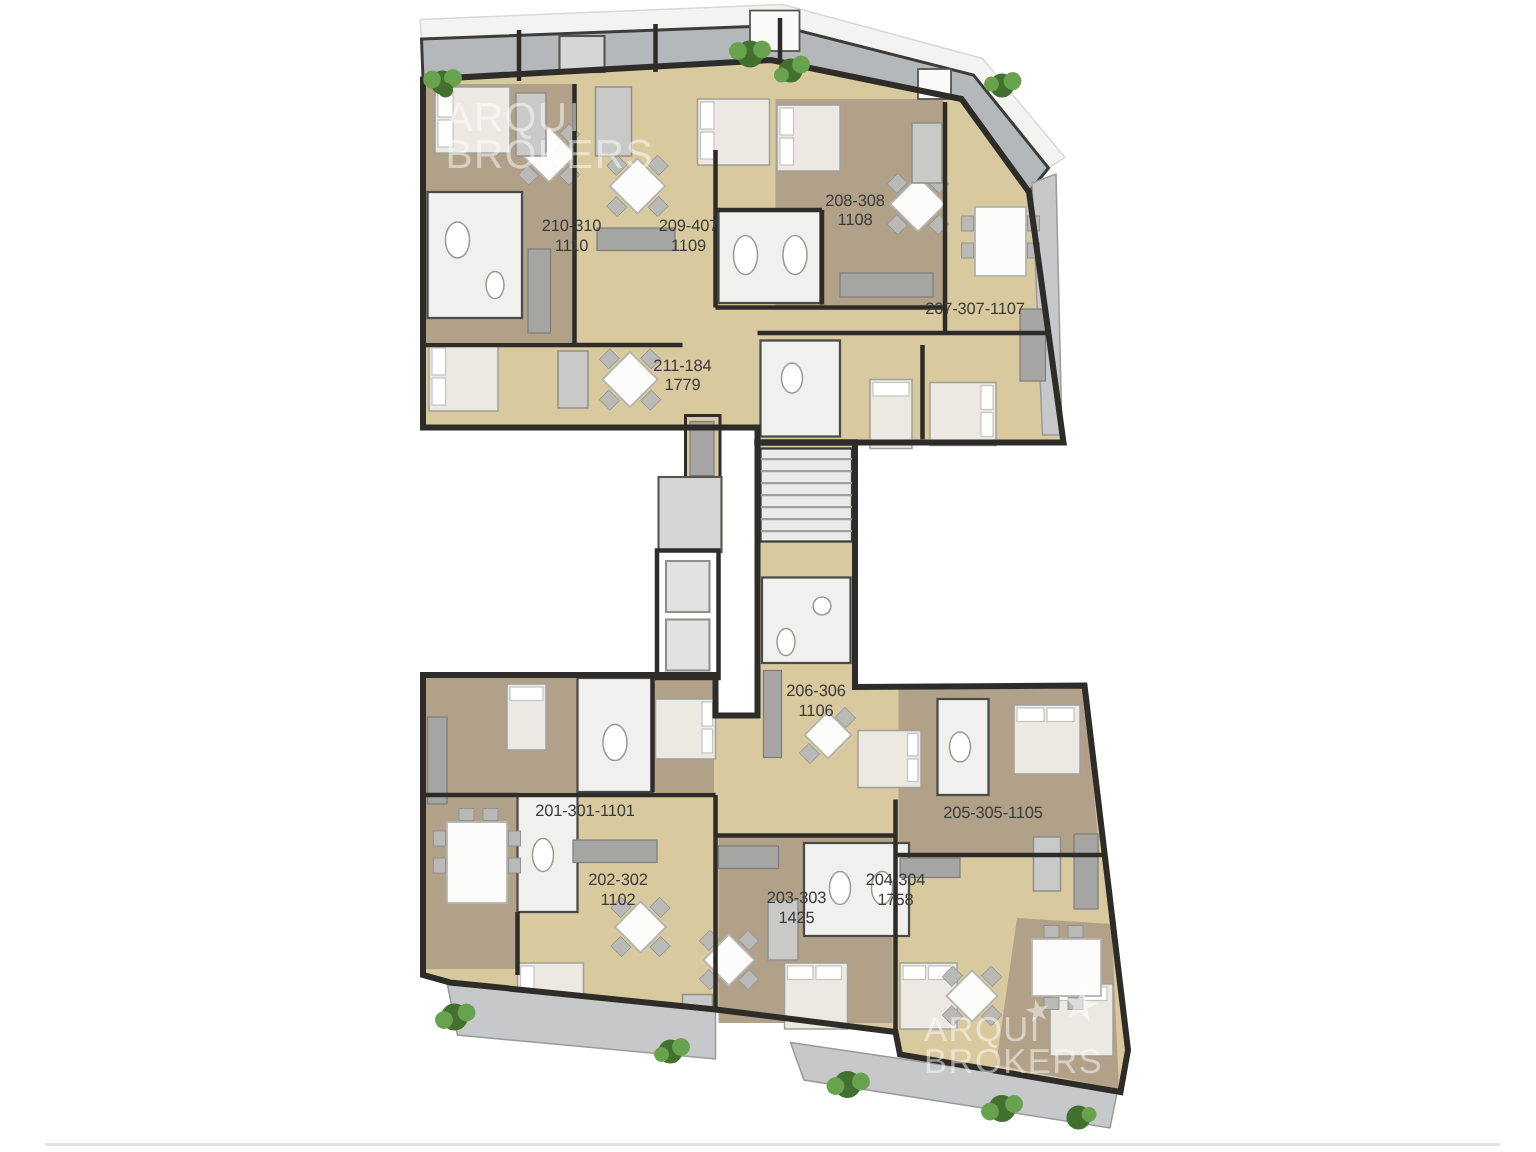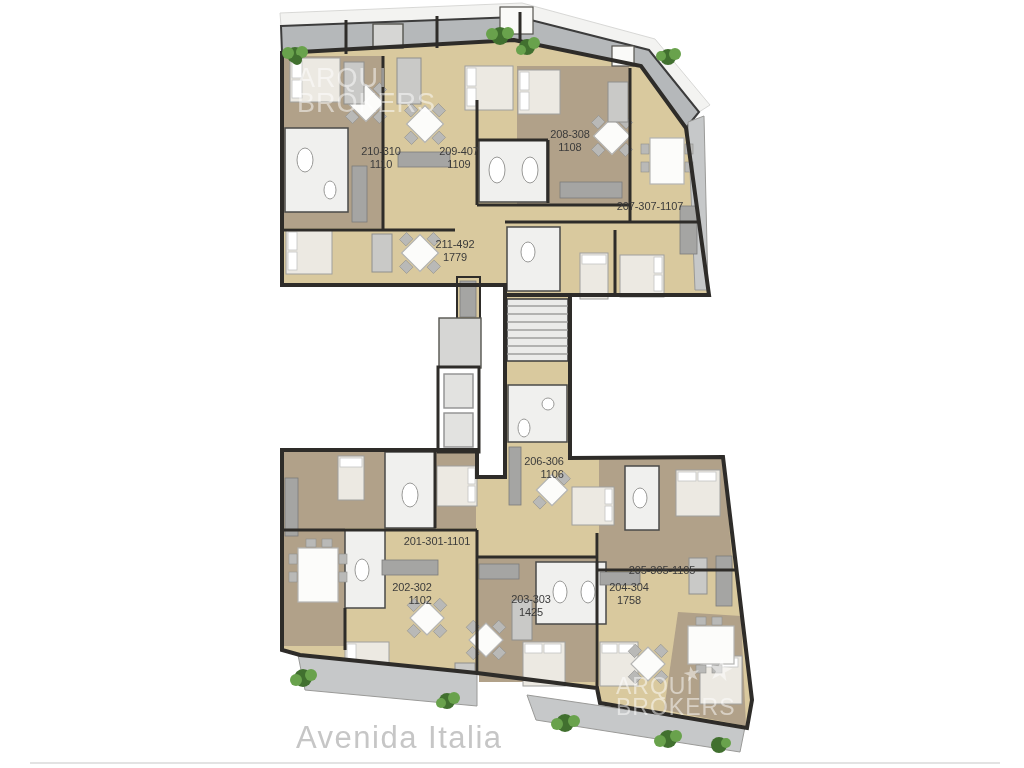--- a/index.html
+++ b/index.html
@@ -368,48 +368,47 @@
         <div>1109</div>
       </div>
       <div class="unit-label" style="left: 570px; top: 128px;">
         <div>208-308</div>
         <div>1108</div>
       </div>
       <div class="unit-label" style="left: 650px; top: 200px;">
         <div>207-307-1107</div>
       </div>
       <div class="unit-label" style="left: 455px; top: 238px;">
-        <div>211-492</div>
+        <div>211-184</div>
         <div>1779</div>
       </div>
-      <div class="unit-label" style="left: 544px; top: 455px; text-align: right;">
+      <div class="unit-label" style="left: 544px; top: 455px;">
         <div>206-306</div>
         <div>1106</div>
       </div>
-      <div class="unit-label" style="left: 390px; top: 535px; margin-left: 47px;">
+      <div class="unit-label" style="left: 390px; top: 535px;">
         <div>201-301-1101</div>
       </div>
-      <div class="unit-label" style="left: 662px; top: 536px; margin-top: 28px;">
+      <div class="unit-label" style="left: 662px; top: 536px;">
         <div>205-305-1105</div>
       </div>
-      <div class="unit-label" style="left: 412px; top: 581px; text-align: right;">
+      <div class="unit-label" style="left: 412px; top: 581px;">
         <div>202-302</div>
         <div>1102</div>
       </div>
       <div class="unit-label" style="left: 531px; top: 593px;">
         <div>203-303</div>
         <div>1425</div>
       </div>
-      <div class="unit-label" style="left: 629px; top: 581px;">
+      <div class="unit-label" style="left: 597px; top: 581px;">
         <div>204-304</div>
         <div>1758</div>
       </div>
     </div>
 
-  <div class="street">Avenida Italia</div>
 
   <div class="wm wm-tl">
     <div>ARQUI</div>
     <div>BROKERS</div>
   </div>
   <div class="wm wm-br">
     <div>ARQUI</div>
     <div>BROKERS</div>
   </div>
 </div>

